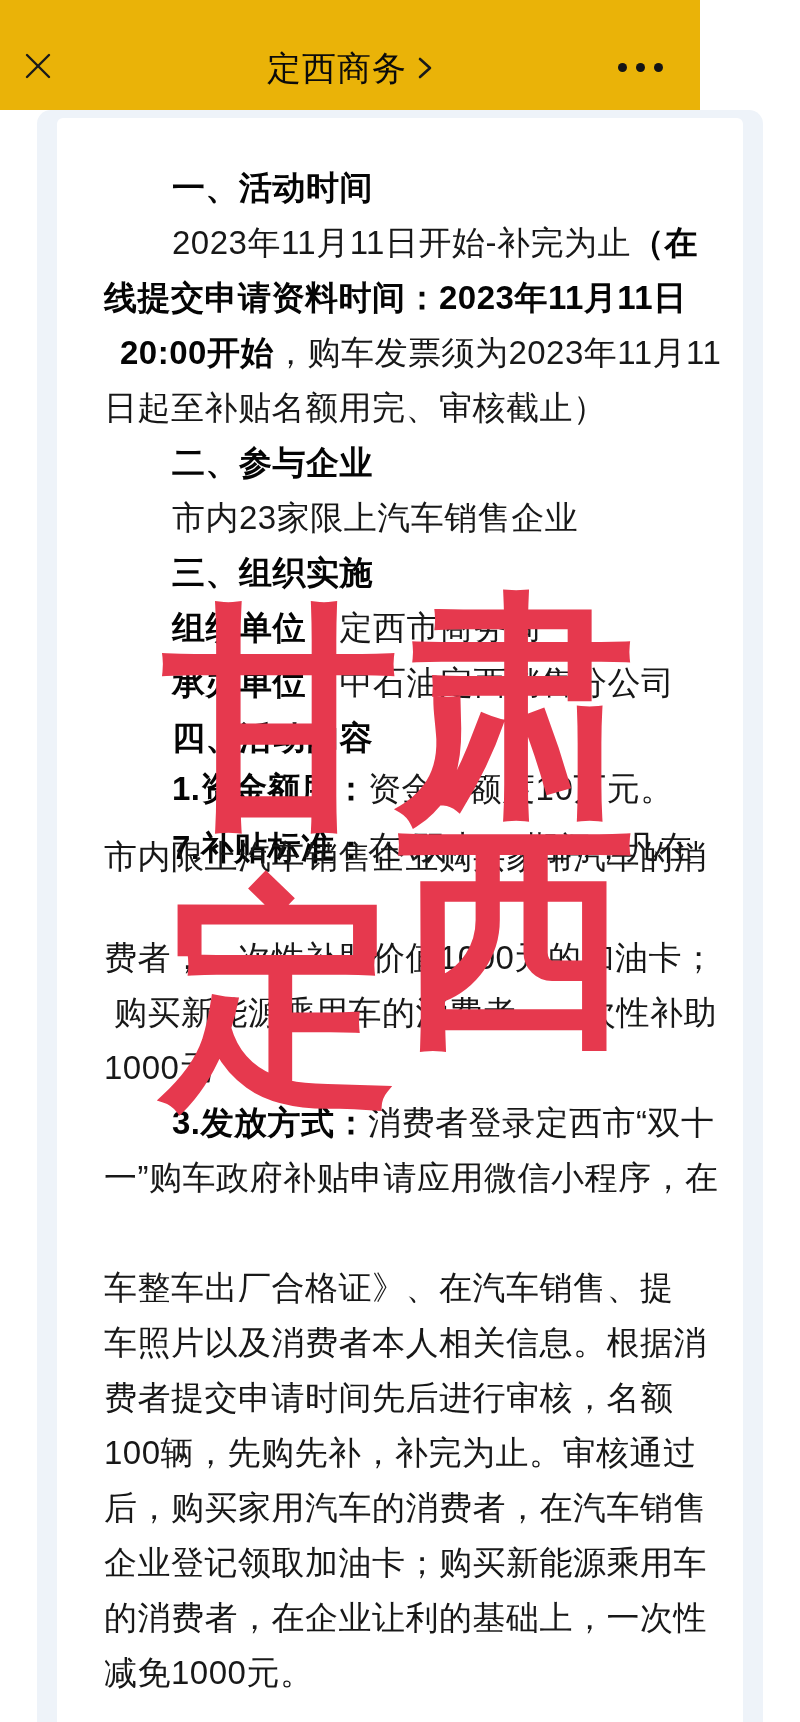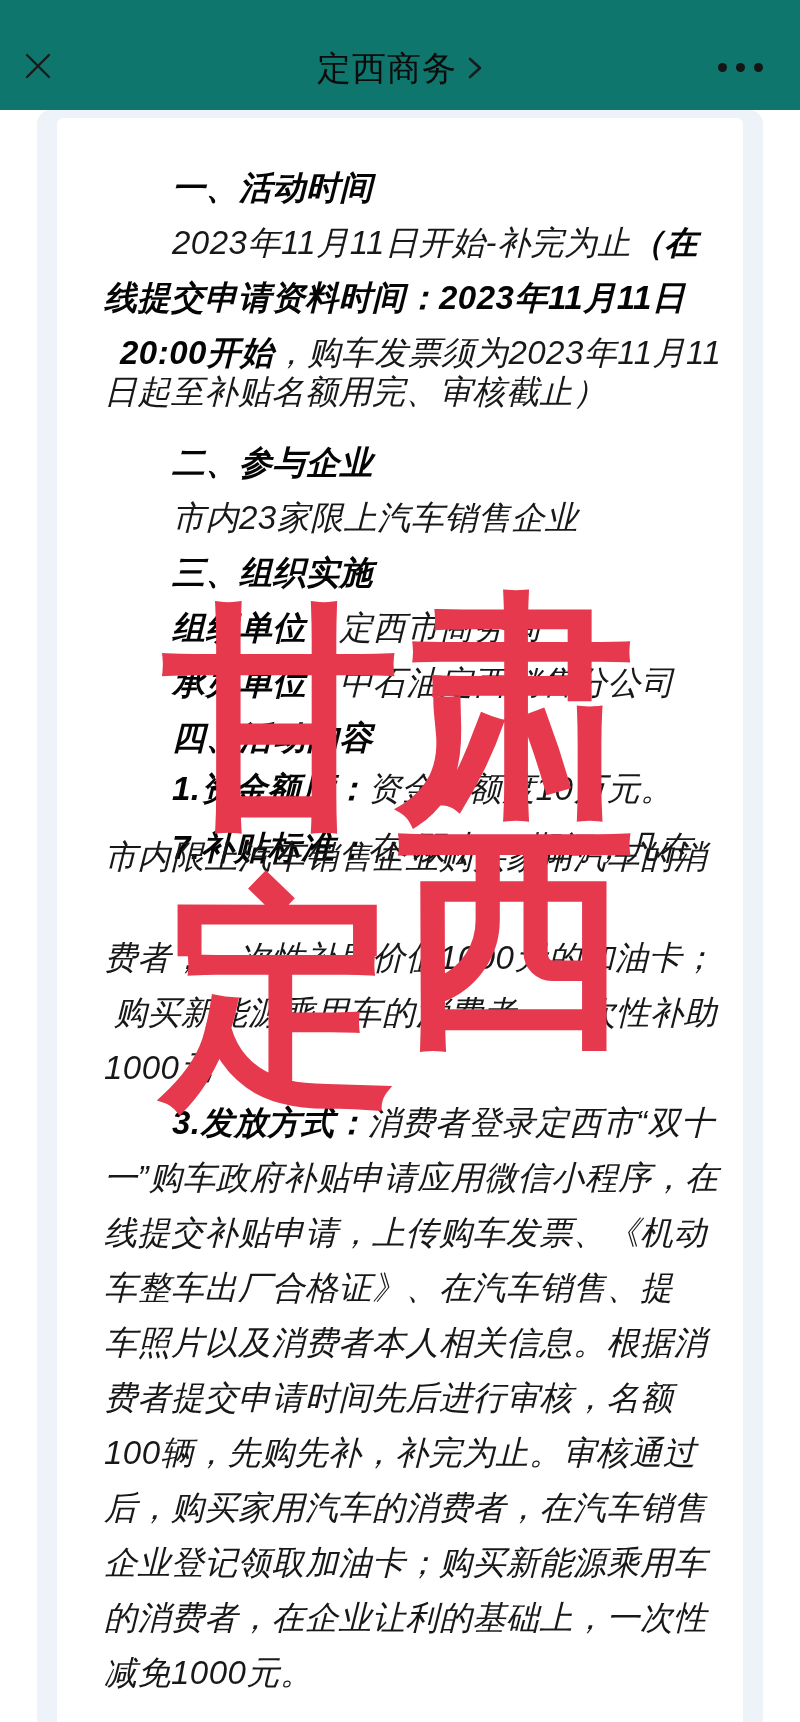--- a/index.html
+++ b/index.html
@@ -3,22 +3,22 @@
 <meta charset="utf-8">
 <style>
   html,body{margin:0;padding:0;}
   body{
     width:800px;height:1722px;position:relative;overflow:hidden;
     background:#ffffff;
     font-family:"Liberation Sans","DejaVu Sans",sans-serif;
   }
   
   .navbar{
-    position:absolute;left:0;top:0;width:800px;height:110px;
-    background:#0f766e;z-index:6;
+    position:absolute;left:0;top:0;width:700px;height:110px;
+    background:#eab308;z-index:6;
   }
   .close-btn{
     position:absolute;left:22px;top:51px;width:32px;height:30px;
     display:flex;align-items:center;justify-content:center;cursor:pointer;
   }
   .title-wrap{
     position:absolute;left:0;right:0;top:48px;height:40px;
     display:flex;align-items:center;justify-content:center;gap:10px;
     cursor:pointer;
   }
@@ -34,21 +34,21 @@
   
   .frame{
     position:absolute;left:37px;right:37px;top:110px;bottom:0;
     background:#eef3f9;border-radius:14px 14px 0 0;z-index:1;
   }
   .card{
     position:absolute;left:20px;right:20px;top:8px;bottom:0;
     background:#ffffff;border-radius:6px 6px 0 0;
   }
   
-  .article{position:absolute;left:0;top:0;width:800px;height:1288px;z-index:2;font-style:italic;}
+  .article{position:absolute;left:0;top:0;width:800px;height:1288px;z-index:2;}
   .line{
     position:absolute;height:55px;line-height:55px;font-size:33px;
     white-space:nowrap;color:#181818;letter-spacing:0.5px;
   }
   .line b{font-weight:700;color:#050505;}
   
   .watermark{position:absolute;left:0;top:0;width:800px;height:1722px;z-index:3;pointer-events:none;}
   .wchar{
     position:absolute;font-size:238px;line-height:1;font-weight:700;
     letter-spacing:0;
@@ -85,36 +85,35 @@
 
 <div class="frame">
   <div class="card"></div>
 </div>
 
 <div class="article" id="article">
     <div class="line" style="top: 160px; left: 172px;"><b>一、活动时间</b></div>
     <div class="line" style="top: 215px; left: 172px;"><span>2023年11月11日开始-补完为止</span><b>（在</b></div>
     <div class="line" style="top: 270px; left: 104px;"><b>线提交申请资料时间：2023年11月11日</b></div>
     <div class="line" style="top: 325px; left: 104px; margin-left: 16px;"><b>20:00开始</b><span>，购车发票须为2023年11月11</span></div>
-    <div class="line" style="top: 364px; left: 104px;"><span>日起至补贴名额用完、审核截止）</span></div>
+    <div class="line" style="top: 380px; left: 104px;"><span>日起至补贴名额用完、审核截止）</span></div>
     <div class="line" style="top: 435px; left: 172px;"><b>二、参与企业</b></div>
     <div class="line" style="top: 490px; left: 172px;"><span>市内23家限上汽车销售企业</span></div>
     <div class="line" style="top: 545px; left: 172px;"><b>三、组织实施</b></div>
     <div class="line" style="top: 600px; left: 172px;"><b>组织单位：</b><span>定西市商务局</span></div>
     <div class="line" style="top: 655px; left: 172px;"><b>承办单位：</b><span>中石油定西销售分公司</span></div>
     <div class="line" style="top: 710px; left: 172px;"><b>四、活动内容</b></div>
     <div class="line" style="top: 761px; left: 172px;"><b>1.资金额度：</b><span>资金总额度10万元。</span></div>
     <div class="line" style="top: 820px; left: 172px;"><b>7.补贴标准：</b><span>在“双十一”期间，凡在</span></div>
     <div class="line" style="top: 829px; left: 104px;"><span>市内限上汽车销售企业购买家用汽车的消</span></div>
     <div class="line" style="top: 930px; left: 104px;"><span>费者，一次性补助价值1000元的加油卡；</span></div>
     <div class="line" style="top: 985px; left: 104px; margin-left: 10px;"><span>购买新能源乘用车的消费者，一次性补助</span></div>
     <div class="line" style="top: 1040px; left: 104px;"><span>1000元</span></div>
     <div class="line" style="top: 1095px; left: 172px;"><b>3.发放方式：</b><span>消费者登录定西市“双十</span></div>
     <div class="line" style="top: 1150px; left: 104px;"><span>一”购车政府补贴申请应用微信小程序，在</span></div>
-    <div class="line" style="top: 1205px; left: 104px;"><span>线提交补贴申请，上传购车发票、《机动</span></div>
     <div class="line" style="top: 1260px; left: 104px;"><span>车整车出厂合格证》、在汽车销售、提</span></div>
     <div class="line" style="top: 1315px; left: 104px;"><span>车照片以及消费者本人相关信息。根据消</span></div>
     <div class="line" style="top: 1370px; left: 104px;"><span>费者提交申请时间先后进行审核，名额</span></div>
     <div class="line" style="top: 1425px; left: 104px;"><span>100辆，先购先补，补完为止。审核通过</span></div>
     <div class="line" style="top: 1480px; left: 104px;"><span>后，购买家用汽车的消费者，在汽车销售</span></div>
     <div class="line" style="top: 1535px; left: 104px;"><span>企业登记领取加油卡；购买新能源乘用车</span></div>
     <div class="line" style="top: 1590px; left: 104px;"><span>的消费者，在企业让利的基础上，一次性</span></div>
     <div class="line" style="top: 1645px; left: 104px;"><span>减免1000元。</span></div>
   </div>
 

